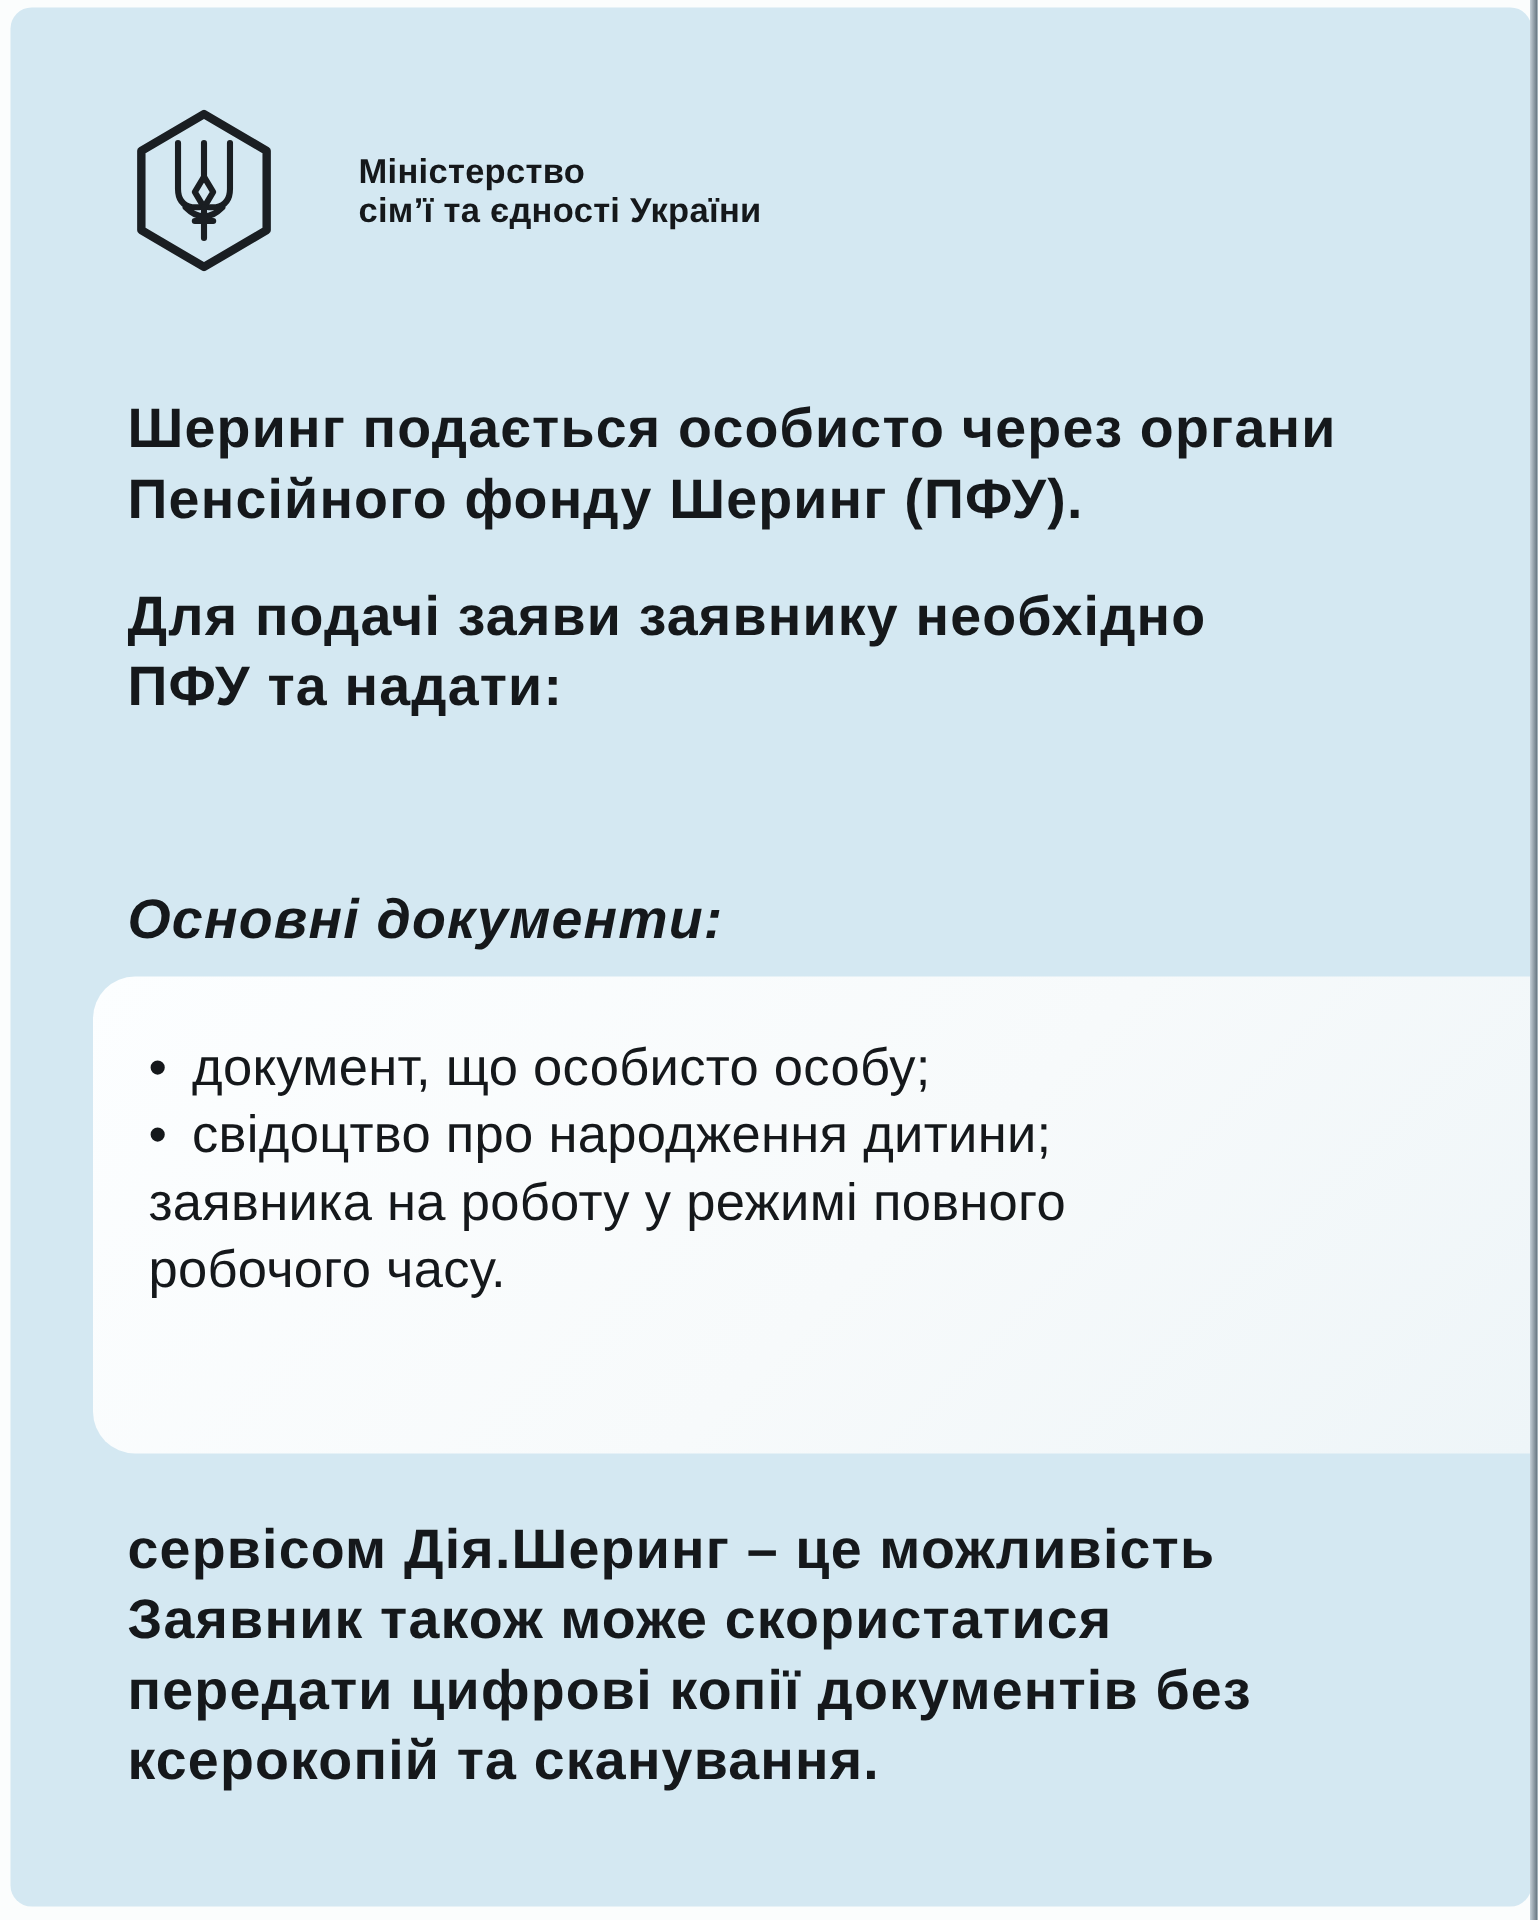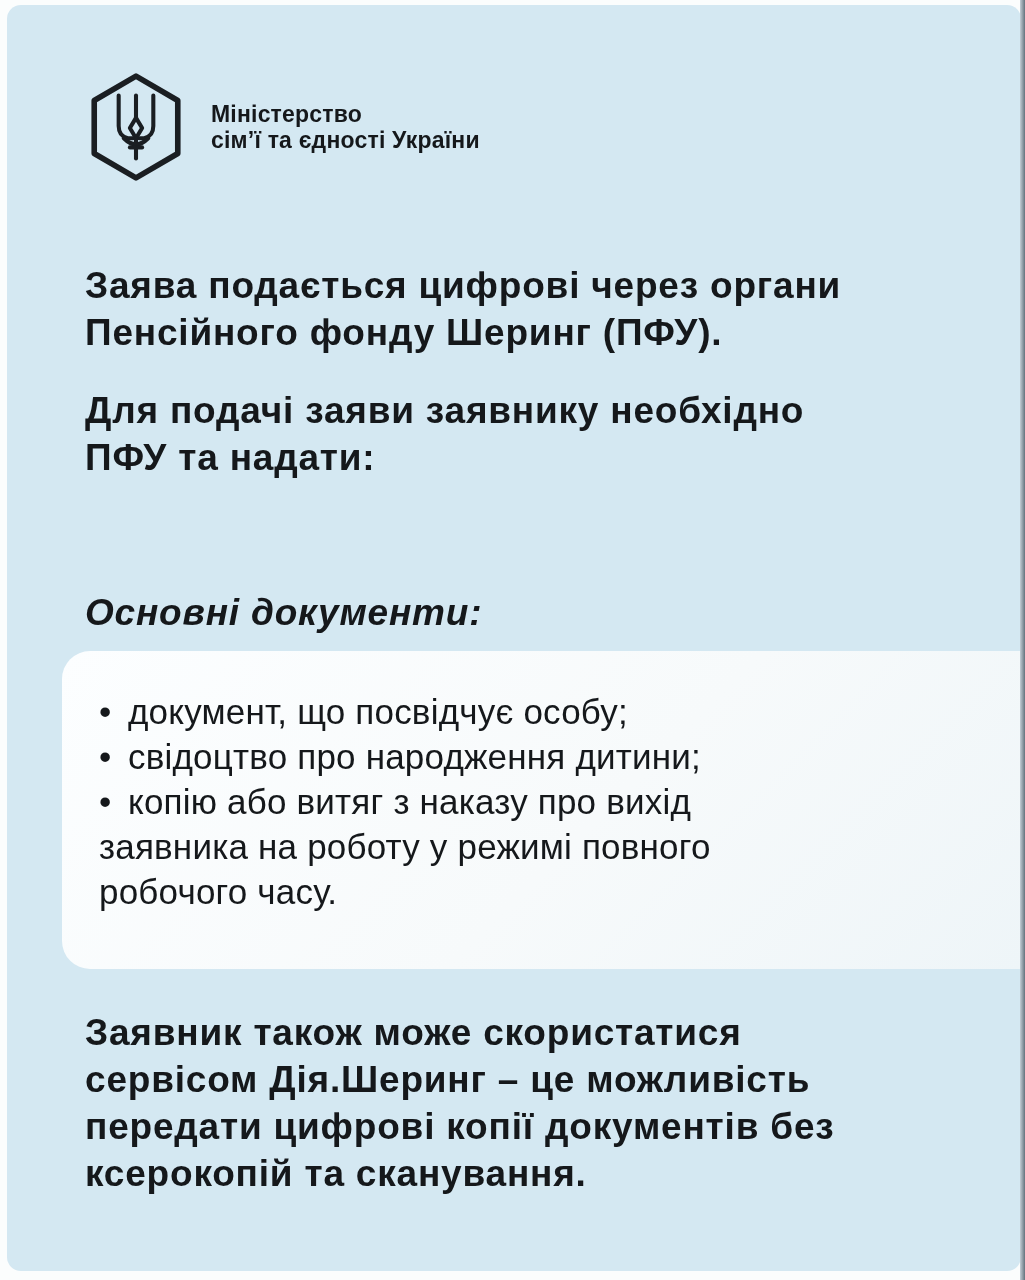--- a/index.html
+++ b/index.html
@@ -26,21 +26,21 @@
   }
   .edge-line{
     position:absolute;
     right:0; top:0; width:5px; height:1280px;
     background:linear-gradient(to right,#c3ced6,var(--edge_line));
     z-index:5;
   }
   
   .header{
     position:absolute; left:78px; top:68px;
-    display:flex; align-items:center;
+    display:flex; align-items:center;gap:28px;
   }
   .logo{ width:102px; height:108px; flex:0 0 auto; }
   .org{
     margin-left:24px;
     font-weight:700;
     font-size:23px;
     line-height:26.5px;
     letter-spacing:.2px;
   }
   
@@ -93,47 +93,44 @@
         <path d="M44 73 L56 73"></path>
       </g>
     </svg>
     <div class="org">
       <div>Міністерство</div>
       <div>сім’ї та єдності України</div>
     </div>
   </div>
 
   <div class="para p1">
-    <div>Заява подається цифрові через органи</div>
+    <div>Шеринг подається особисто через органи</div>
     <div>Пенсійного фонду Шеринг (ПФУ).</div>
   </div>
 
   <div class="para p2">
     <div>Для подачі заяви заявнику необхідно</div>
     <div>ПФУ та надати:</div>
   </div>
 
   <div class="heading">Основні документи:</div>
 
   <div class="docs-box">
     <div class="bullet-line">
-      <span class="dot">•</span><span>документ, що посвідчує особу;</span>
+      <span class="dot">•</span><span>документ, що особисто особу;</span>
     </div>
     <div class="bullet-line">
       <span class="dot">•</span><span>свідоцтво про народження дитини;</span>
-    </div>
-    <div class="bullet-line">
-      <span class="dot">•</span><span>копію або витяг з наказу про вихід</span>
     </div>
     <div class="b4-cont">заявника на роботу у режимі повного</div>
     <div class="b4-cont">робочого часу.</div>
   </div>
 
   <div class="para p3">
+    <div>сервісом Дія.Шеринг – це можливість</div>
     <div>Заявник також може скористатися</div>
-    <div>сервісом Дія.Шеринг – це можливість</div>
     <div>передати цифрові копії документів без</div>
     <div>ксерокопій та сканування.</div>
   </div>
 
 </div>
 
 <div class="edge-line"></div>
 
 </body></html>

